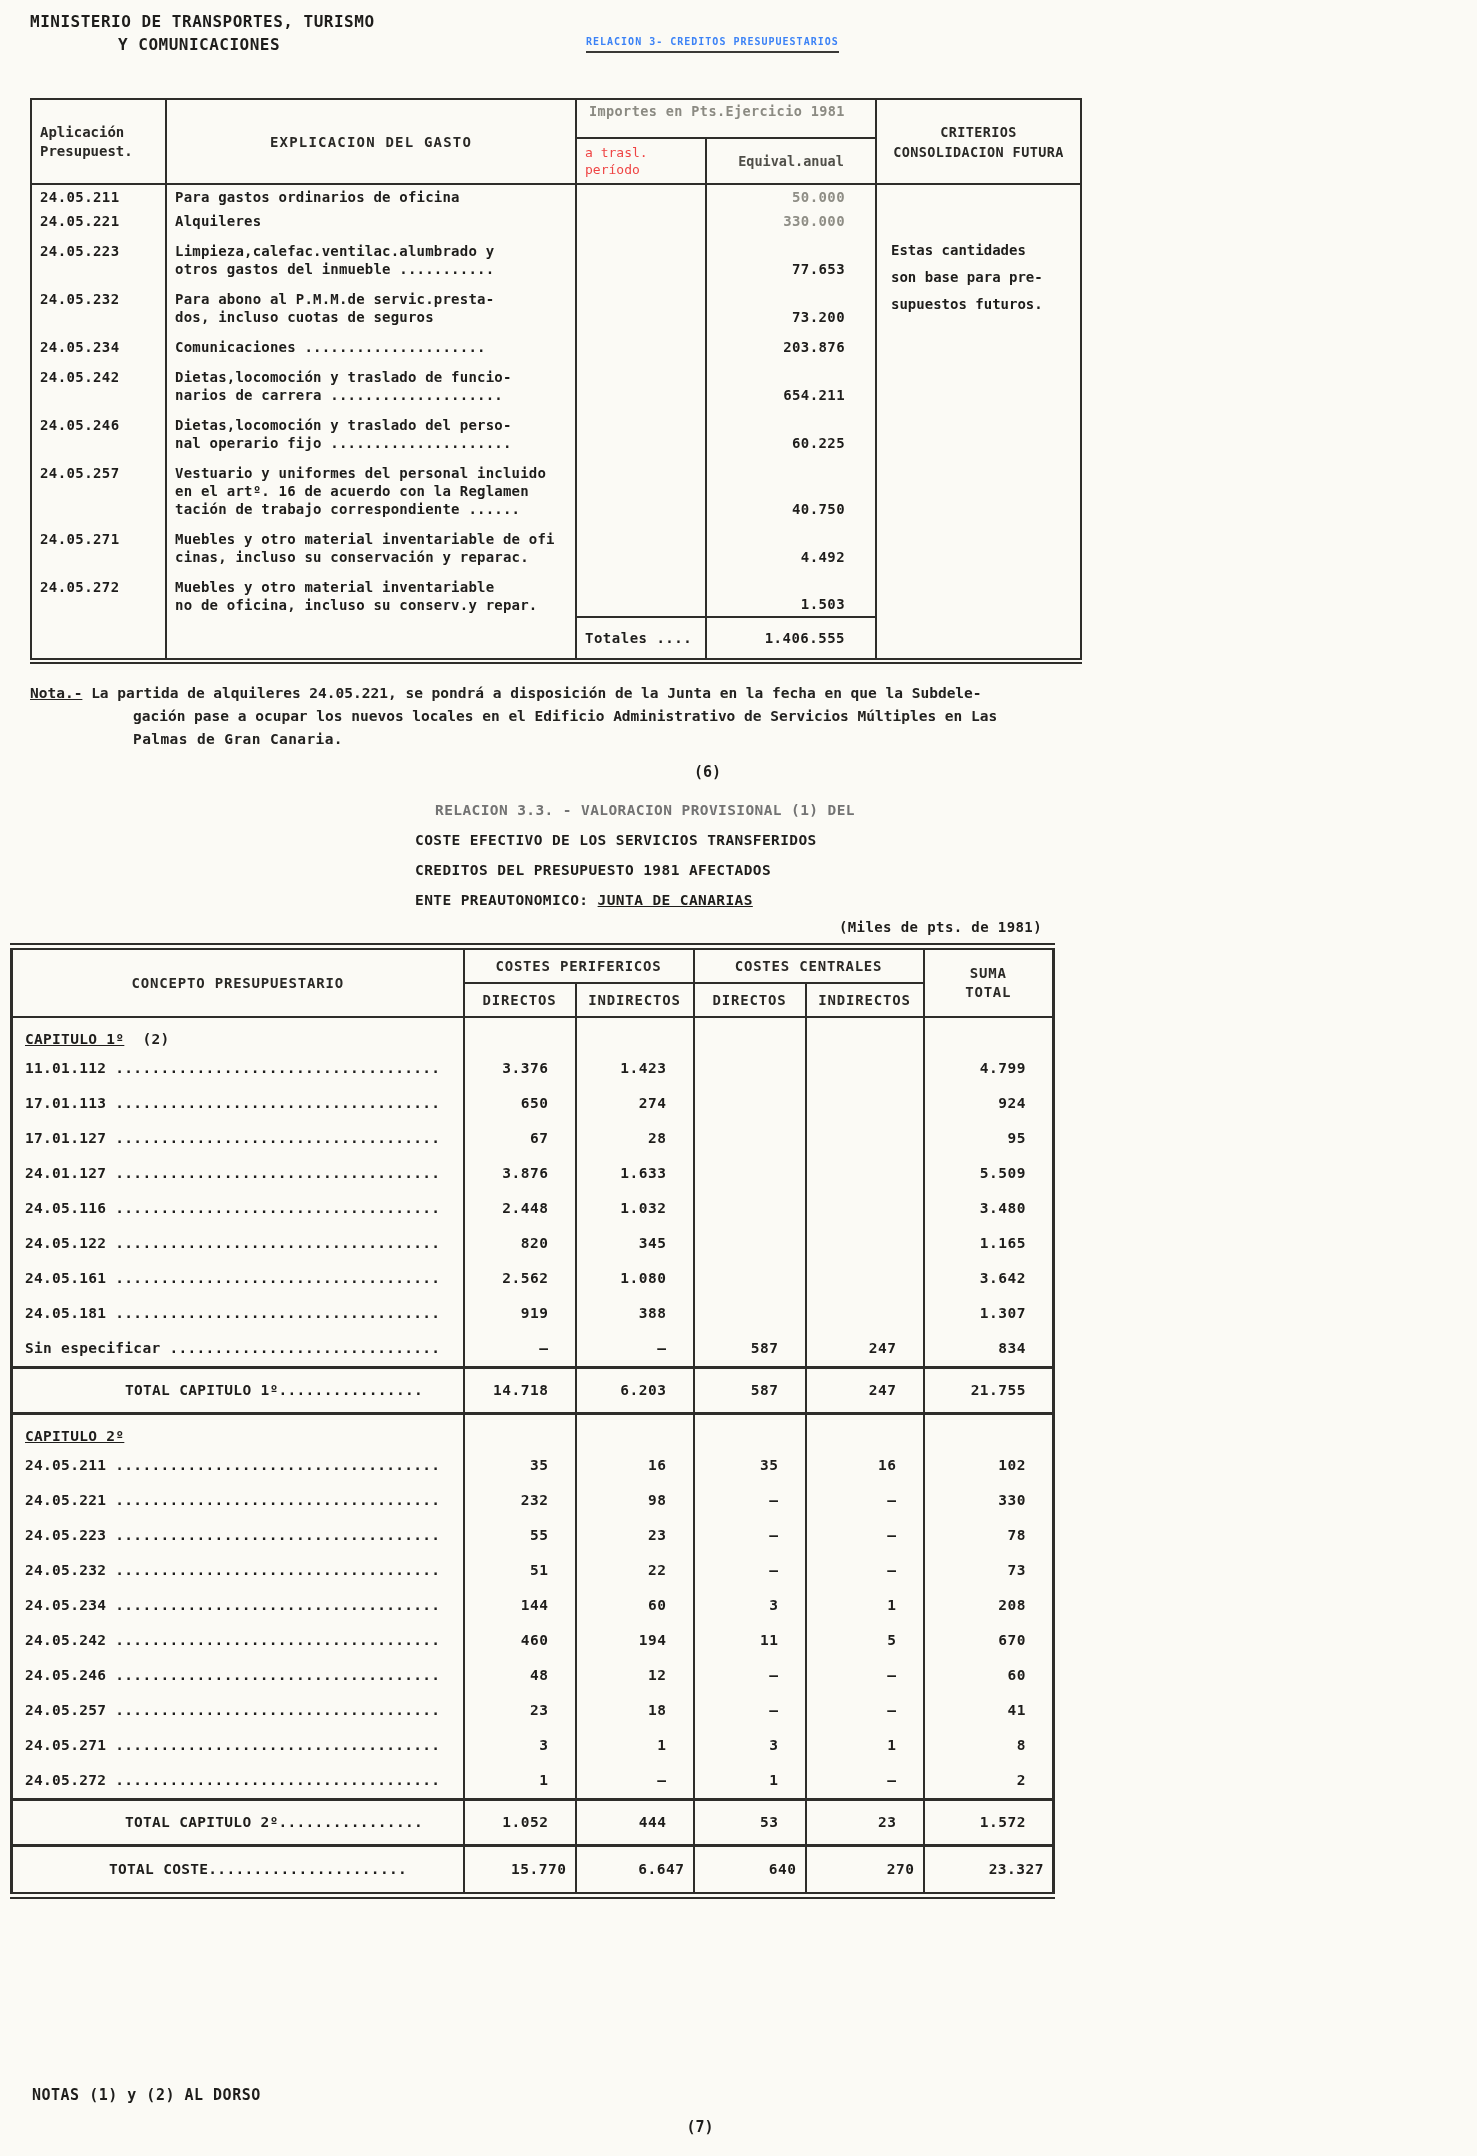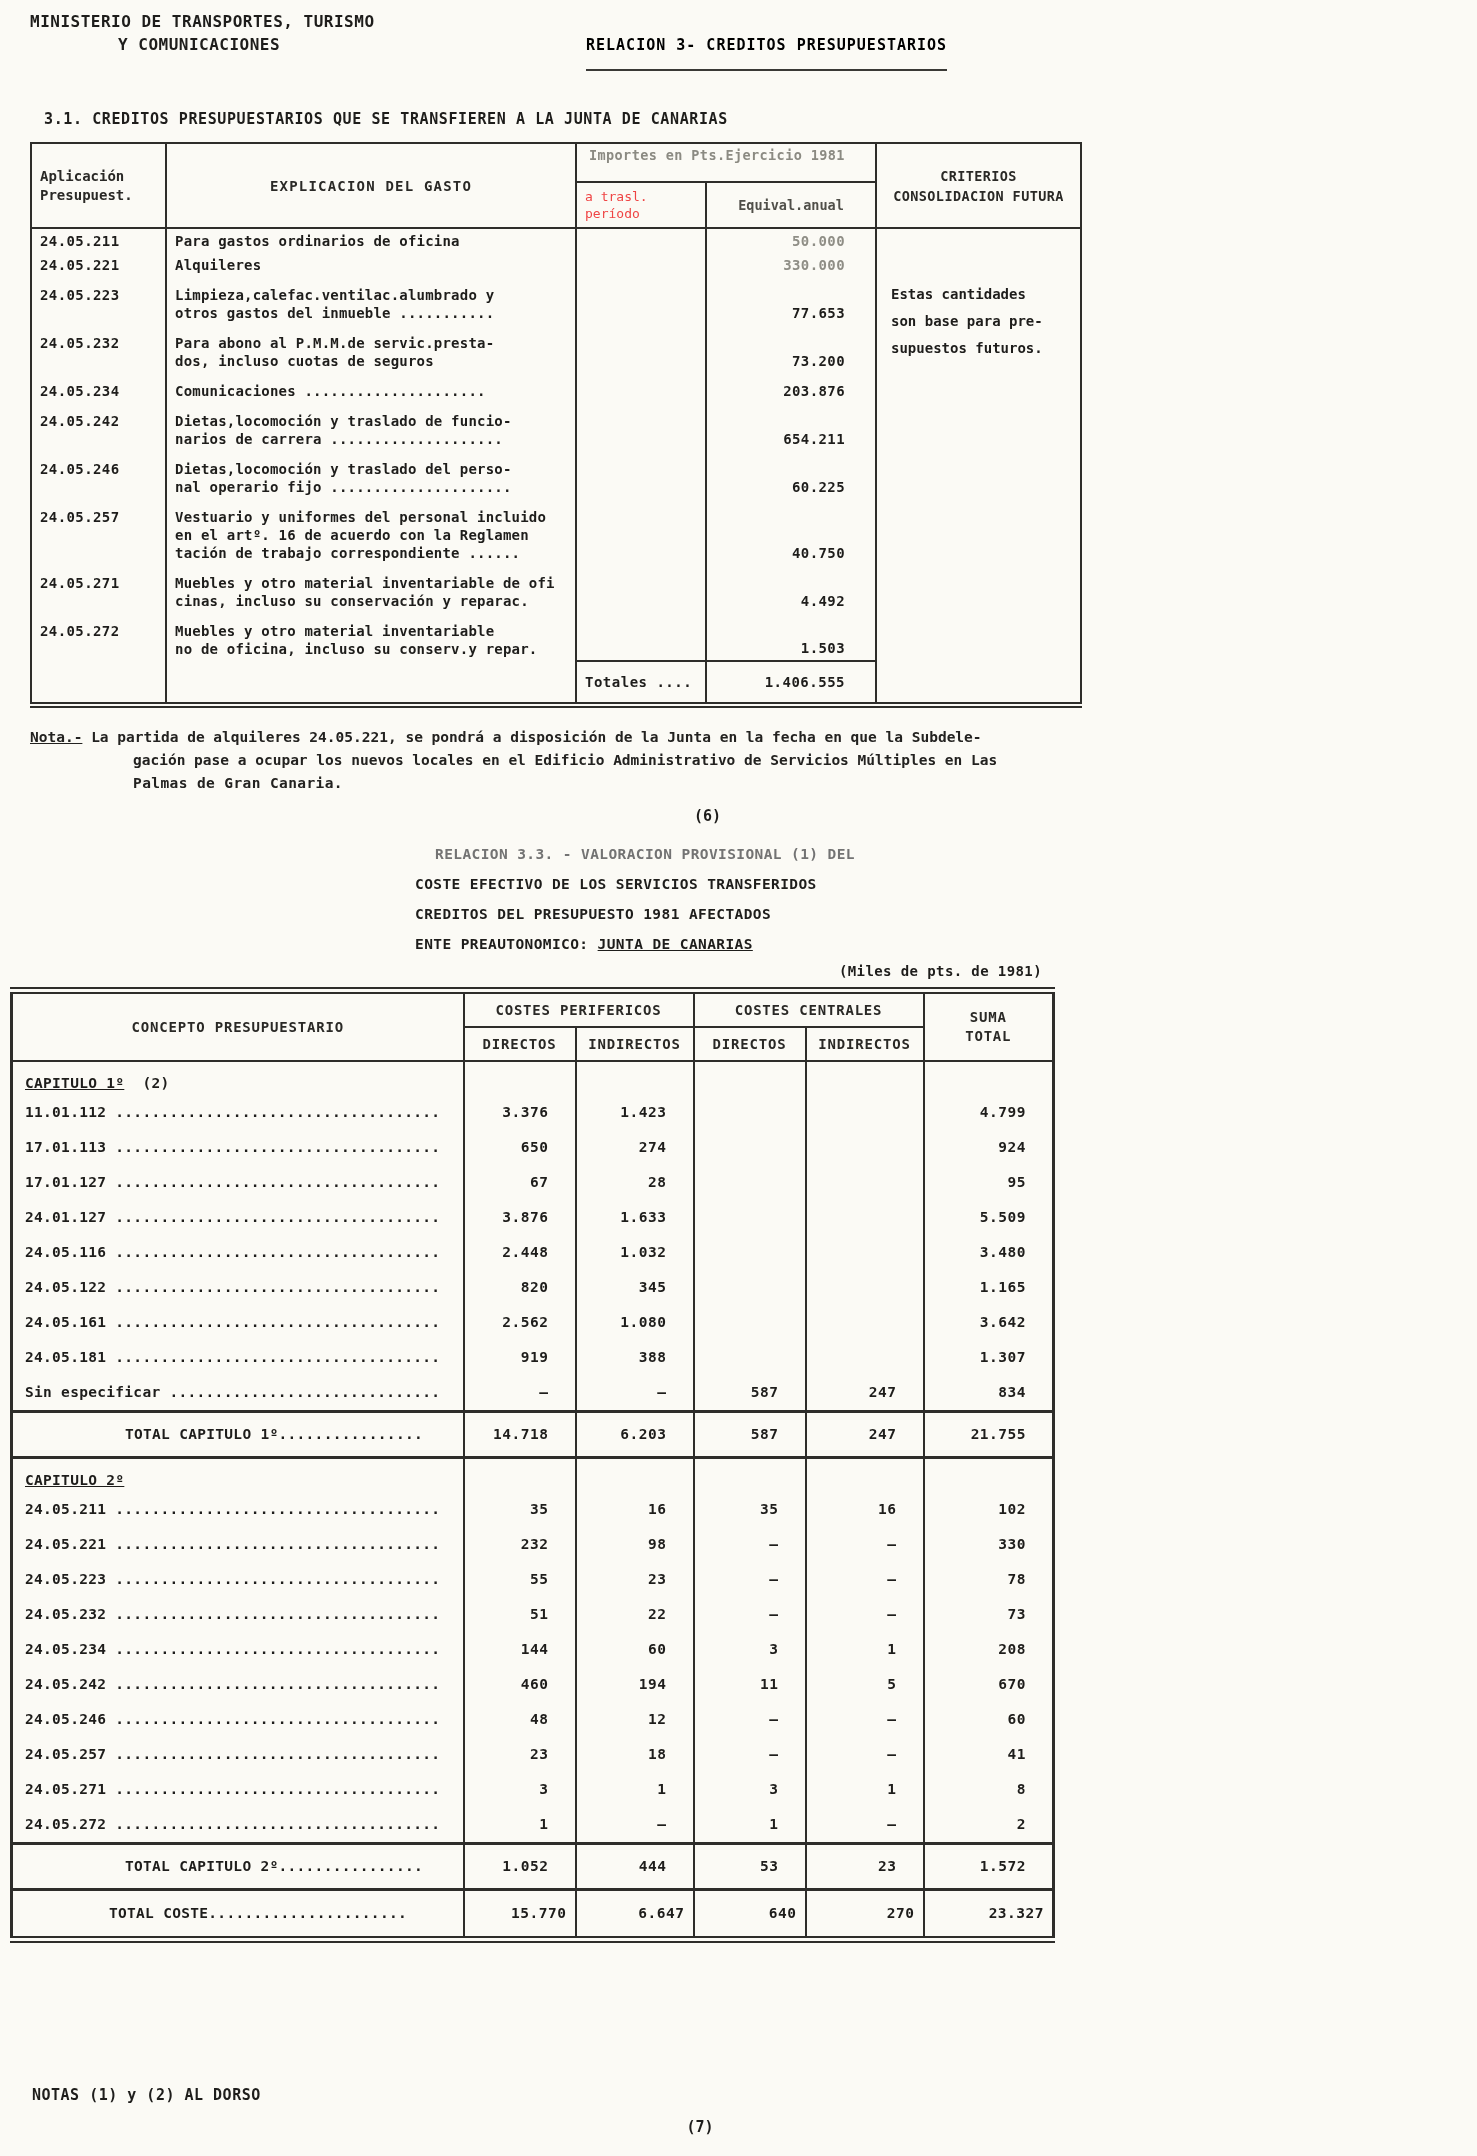--- a/index.html
+++ b/index.html
@@ -13,22 +13,22 @@
     overflow:hidden;
   }
   .page{padding:10px 0 0 30px;}
 
   
   .top{position:relative;height:74px;}
   .ministry{font-size:16px;line-height:23px;letter-spacing:.5px;}
   .ministry .l2{padding-left:88px;}
   .relacion{
     position:absolute;left:556px;top:26px;
-    font-size:15px;letter-spacing:1px;color:#000000;
-    border-bottom:2px solid #3a3936;padding-bottom:15px;
+    font-size:10px;letter-spacing:1px;color:#3b82f6;
+    border-bottom:2px solid #3a3936;padding-bottom:4px;
   }
 
   .sec1-title{margin:26px 0 0 14px;font-size:15px;letter-spacing:.6px;}
 
   
   table{border-collapse:collapse;table-layout:fixed;}
   .t1{width:1050px;margin-top:14px;border:2px solid #2e2d2a;border-bottom:6px double #2e2d2a;}
   .t1 th{border:2px solid #2e2d2a;font-size:14px;padding:5px 8px;color:#2a2926;}
   .t1 .h-apl{text-align:left;white-space:pre-line;line-height:19px;}
   .t1 .h-gasto{letter-spacing:1.2px;}
@@ -93,21 +93,20 @@
 <div class="page">
 
   <header class="top">
     <div class="ministry">
       <div>MINISTERIO DE TRANSPORTES, TURISMO</div>
       <div class="l2">Y COMUNICACIONES</div>
     </div>
     <div class="relacion">RELACION 3-  CREDITOS PRESUPUESTARIOS</div>
   </header>
 
-  <div class="sec1-title">3.1. CREDITOS PRESUPUESTARIOS QUE SE TRANSFIEREN A LA JUNTA DE CANARIAS</div>
 
   <table class="t1">
     <colgroup>
       <col style="width:135px">
         <col style="width:410px">
         <col style="width:130px">
         <col style="width:170px">
         <col style="width:205px">
     </colgroup>
     <thead>

